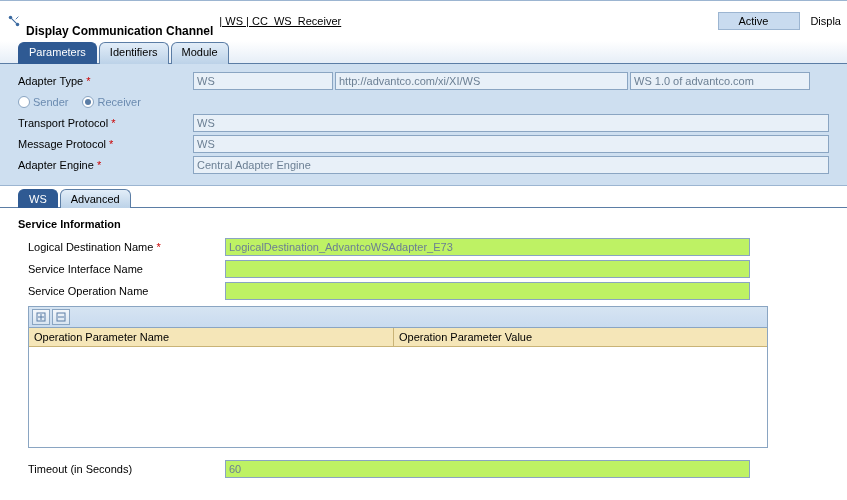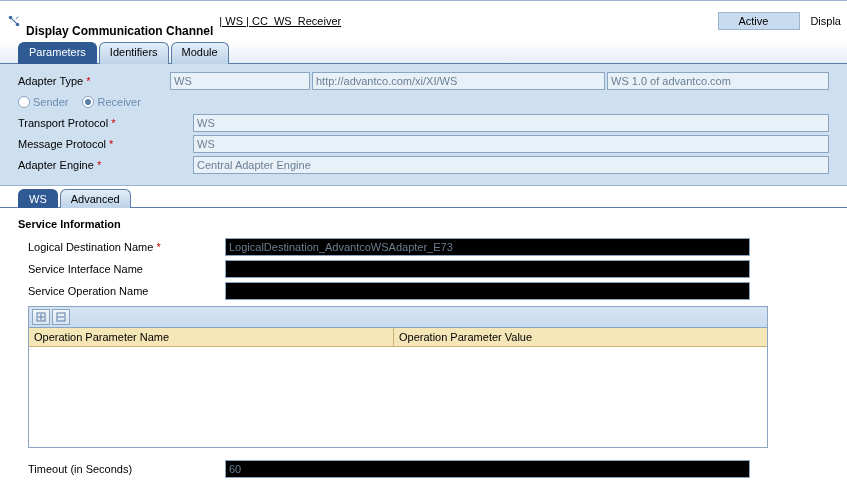--- a/index.html
+++ b/index.html
@@ -25,21 +25,21 @@
 .radio-group label { display: flex; align-items: center; gap: 3px; font-size: 11px; cursor: default; }
 .radio-outer { width: 12px; height: 12px; border-radius: 50%; border: 1px solid #8aa5c2; background: #fff; display: flex; align-items: center; justify-content: center; }
 .radio-inner { width: 6px; height: 6px; border-radius: 50%; background: #5b7da5; }
 .adapter-row { display: flex; gap: 2px; flex: 1; }
 .adapter-row .form-input { flex: 0 0 auto; }
 .subtabs { display: flex; padding: 0 0 0 18px; background: #fff; height: 22px; align-items: flex-end; border-bottom: 1px solid #5b7da5; }
 .content { background: #fff; padding: 10px 18px; }
 .section-title { font-weight: bold; font-size: 11px; margin-bottom: 8px; }
 .content .form-row { margin-bottom: 4px; }
 .content .form-label { width: 207px; padding-left: 10px; }
-.content .form-input { flex: 1; max-width: 525px; background: #000000; }
+.content .form-input { flex: 1; max-width: 525px; background: #bef264; }
 .tbl-wrap { margin: 6px 0 0 10px; width: 740px; border: 1px solid #8aa5c2; }
 .tbl-toolbar { background: linear-gradient(#d6e4f2,#c9dbef); border-bottom: 1px solid #8aa5c2; padding: 2px 3px; display: flex; gap: 2px; }
 .tbl-btn { width: 18px; height: 16px; border: 1px solid #8aa5c2; background: linear-gradient(#f3f7fb,#d9e5f1); display: flex; align-items: center; justify-content: center; cursor: pointer; }
 .tbl-btn svg { width: 10px; height: 10px; }
 .tbl-head { display: flex; background: #f5e6b8; border-bottom: 1px solid #c9b376; }
 .tbl-head-cell { padding: 3px 5px; border-right: 1px solid #c9b376; font-size: 11px; }
 .tbl-head-cell.c1 { width: 365px; }
 .tbl-head-cell.c2 { flex: 1; border-right: none; }
 .tbl-body { height: 100px; background: #fff; }
 .timeout-row { margin-top: 12px; }
@@ -70,21 +70,21 @@
     <div class="tab">Identifiers</div>
     <div class="tab">Module</div>
   </div>
 
   <div class="panel">
     <div class="form-row">
       <div class="form-label"><span>Adapter Type</span> <span class="req">*</span></div>
       <div class="adapter-row">
         <input class="form-input" style="width: 140px;" readonly="" value="WS">
         <input class="form-input" style="width: 293px;" readonly="" value="http://advantco.com/xi/XI/WS">
-        <input class="form-input" style="width: 222px;" readonly="" value="WS 1.0 of advantco.com">
+        <input class="form-input" style="width: 180px;" readonly="" value="WS 1.0 of advantco.com">
       </div>
     </div>
     <div class="form-row">
       <div class="radio-group">
         <label>
           <span class="radio-outer"></span>
           <span>Sender</span>
         </label>
         <label>
           <span class="radio-outer">

